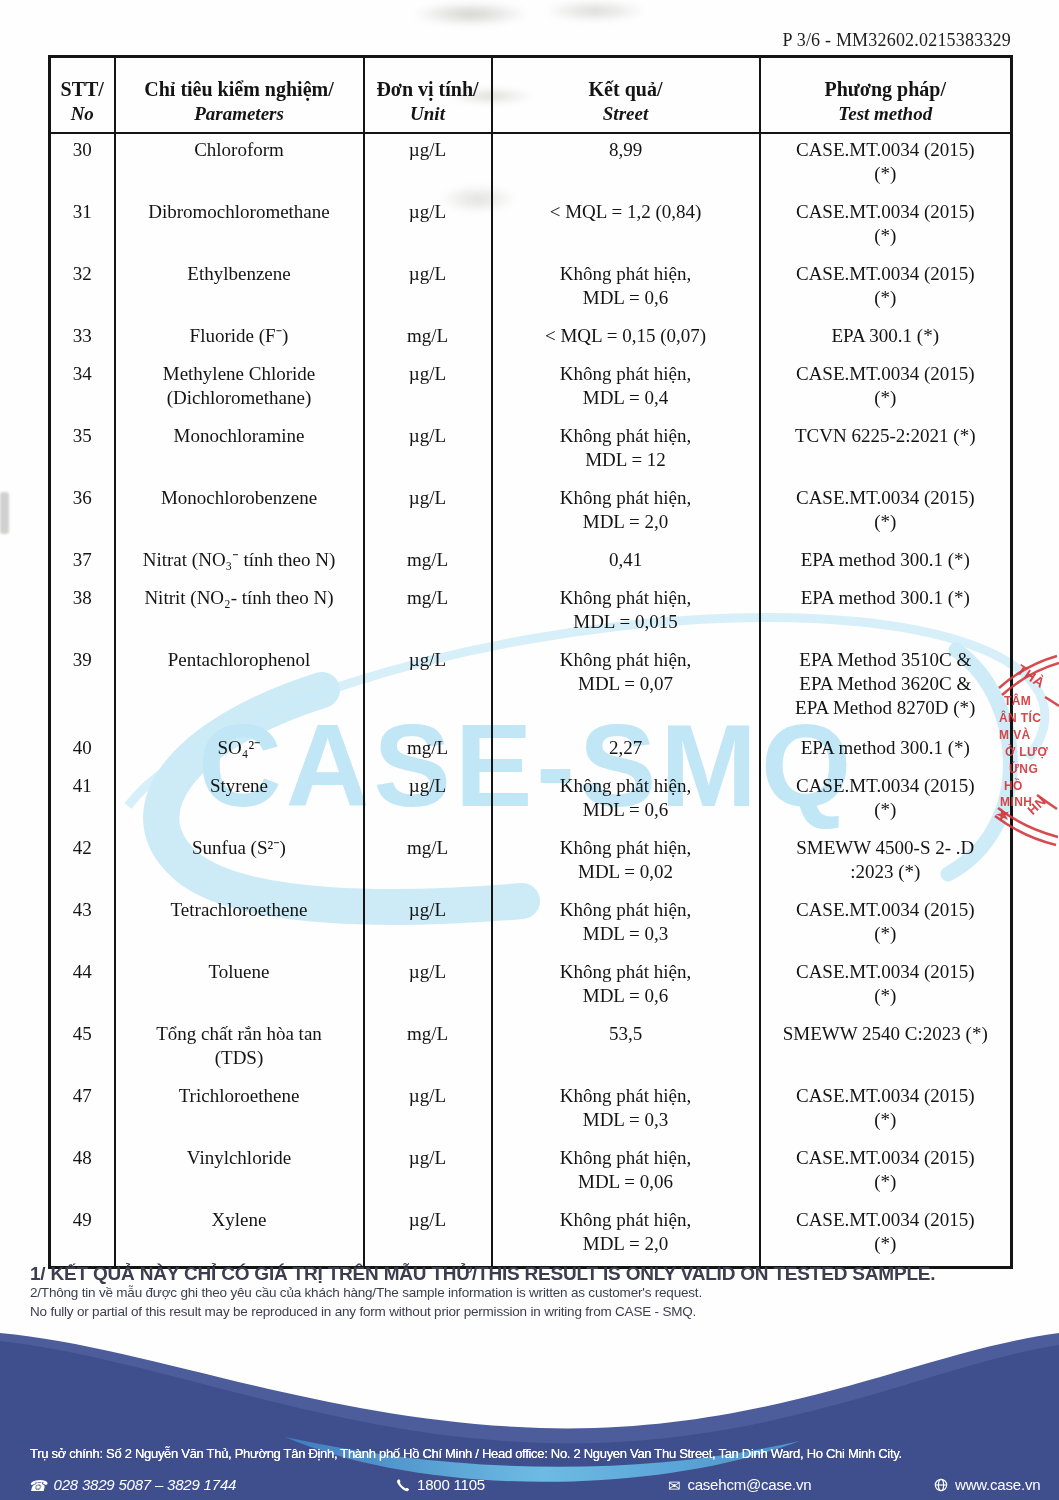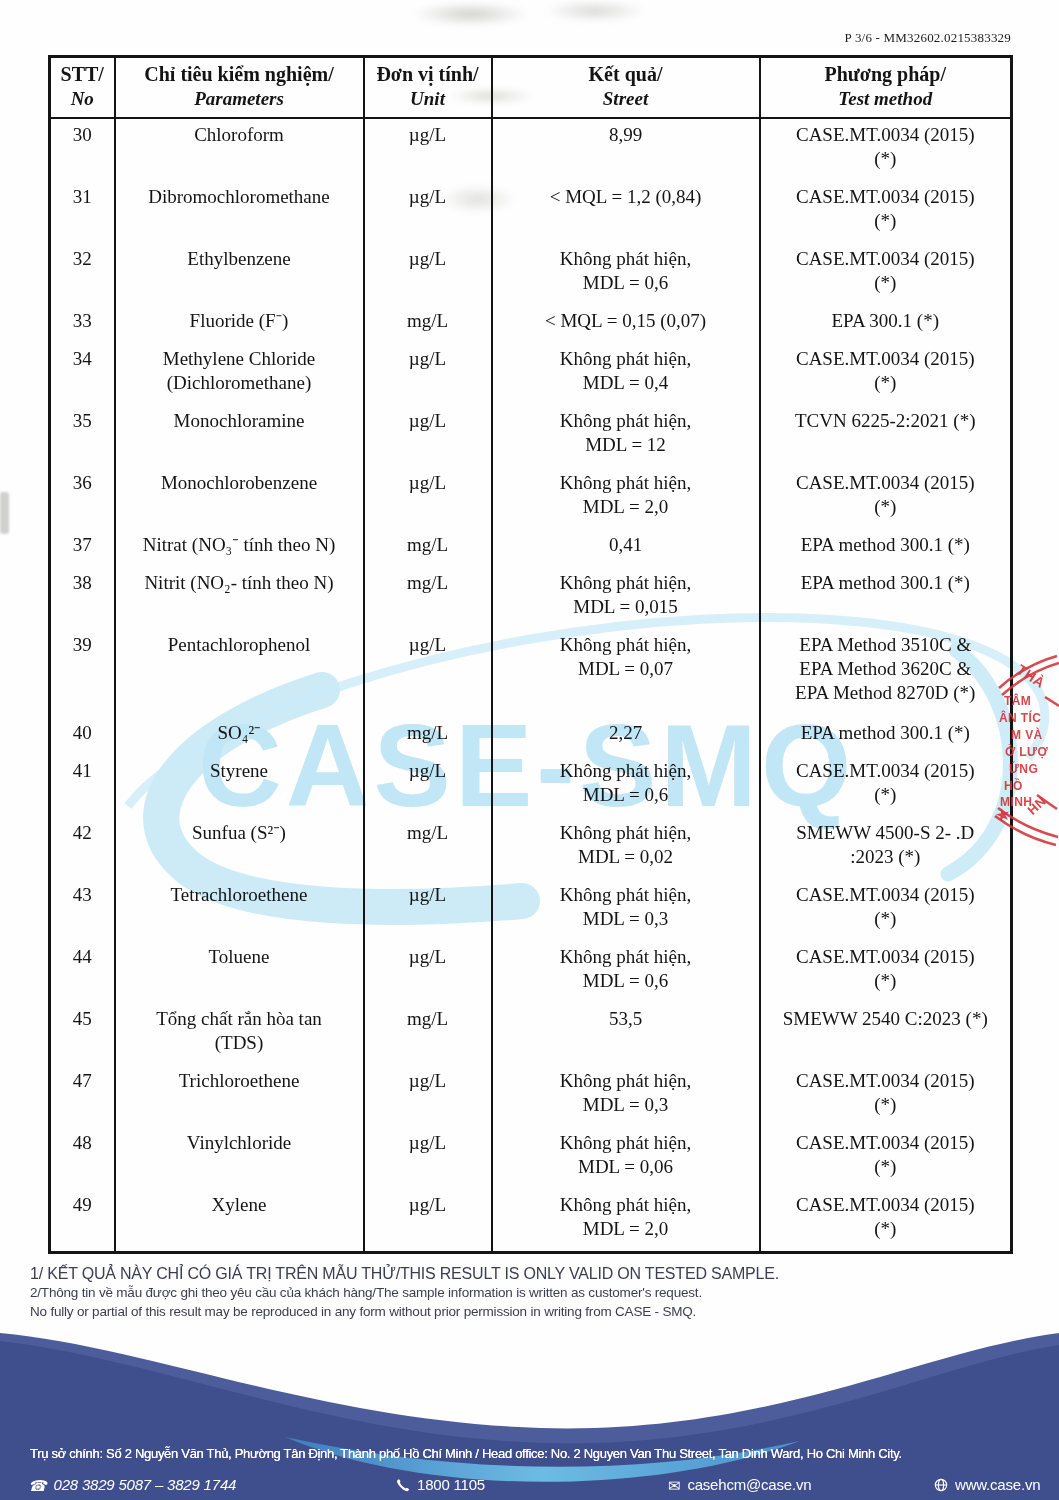--- a/index.html
+++ b/index.html
@@ -8,54 +8,54 @@
     background:#fefefe;font-family:"Liberation Serif",serif;color:#141414;
   }
   
   .artifact{position:absolute;border-radius:50%;filter:blur(3px);pointer-events:none;}
   .a1{left:412px;top:2px;width:118px;height:24px;background:radial-gradient(#9a9a98,transparent 70%);opacity:.45;}
   .a2{left:543px;top:0;width:104px;height:22px;background:radial-gradient(#a3a3a0,transparent 70%);opacity:.4;}
   .a3{left:448px;top:88px;width:86px;height:16px;background:radial-gradient(#b5b5b2,transparent 72%);opacity:.5;}
   .a4{left:440px;top:185px;width:76px;height:28px;background:radial-gradient(#bdbdba,transparent 72%);opacity:.45;}
   .a5{left:0;top:492px;width:9px;height:42px;border-radius:3px;background:#8e8e8c;opacity:.4;filter:blur(1px);}
   
-  .page-ref{position:absolute;top:30px;right:48px;font-size:13px;letter-spacing:.2px;color:#1d1d1d;}
+  .page-ref{position:absolute;top:30px;right:48px;font-size:18px;letter-spacing:.2px;color:#1d1d1d;}
   
   .watermark{position:absolute;left:0;top:0;z-index:0;pointer-events:none;}
   
   .tbl-wrap{position:absolute;left:48px;top:55px;z-index:1;}
   table.results{border-collapse:collapse;table-layout:fixed;width:962px;background:transparent;}
   table.results, table.results th, table.results td{border:0;}
   table.results{border:3px solid #141414;}
   col.c1{width:65px;} col.c2{width:249px;} col.c3{width:128px;} col.c4{width:268px;} col.c5{width:252px;}
   th,td{text-align:center;vertical-align:top;background:transparent;}
   .vline{border-left:2px solid #141414 !important;}
-  thead th{border-bottom:2px solid #141414 !important;padding:3px 2px 6px;}
+  thead th{border-bottom:2px solid #141414 !important;padding:18px 2px 6px;}
   .h-vi{display:block;font-weight:bold;font-size:20px;line-height:26px;}
   .h-en{display:block;font-weight:bold;font-style:italic;font-size:19px;line-height:24px;}
   tbody td{font-size:19px;line-height:24px;padding:4px 2px 10px;white-space:pre-line;}
   tbody tr.r39 td{padding-bottom:12px;}
   
   .stamp{position:absolute;left:990px;top:648px;width:69px;height:208px;z-index:2;overflow:hidden;pointer-events:none;}
   .stamp svg{position:absolute;left:0;top:0;}
   .st-line{position:absolute;color:#d4373c;font-family:"Liberation Sans",sans-serif;font-weight:bold;font-size:12px;letter-spacing:.4px;white-space:nowrap;opacity:.92;}
   .st-tha{left:26px;top:20px;font-size:14px;transform:rotate(33deg);}
   .st-tam{left:14px;top:46px;}
   .st-antic{left:9px;top:63px;}
-  .st-mva{left:13px;top:80px;padding-left:8px;}
+  .st-mva{left:1px;top:80px;padding-left:8px;}
   .st-oluo{left:15px;top:97px;}
   .st-ung{left:19px;top:114px;}
   .st-ho{left:14px;top:131px;}
   .st-minh{left:10px;top:147px;}
   .st-hn{left:37px;top:150px;font-size:13px;transform:rotate(-42deg);}
   .st-star{left:6px;top:158px;font-size:15px;transform:rotate(-12deg);}
   
   .footnotes{position:absolute;left:30px;top:1264px;z-index:1;font-family:"Liberation Sans",sans-serif;color:#3d3d50;}
   .fn{display:block;white-space:nowrap;}
-  .fn1{font-size:16px;font-weight:400;letter-spacing:-.2px;line-height:19px;}
+  .fn1{font-size:19px;font-weight:700;letter-spacing:-.2px;line-height:19px;}
   .fn2,.fn3,.fn4{font-size:13.5px;line-height:19px;letter-spacing:-.2px;}
   
   .footer{position:absolute;left:0;top:1325px;width:1059px;height:175px;z-index:1;}
   .footer svg{position:absolute;left:0;top:0;}
   .ft-text{position:absolute;color:#fff;font-family:"Liberation Sans",sans-serif;white-space:nowrap;}
   .ft-address{left:30px;top:1446px;font-size:13px;letter-spacing:-.3px;z-index:2;}
   .ft-item{position:absolute;top:1476px;font-size:15px;letter-spacing:-.2px;z-index:2;color:#fff;font-family:"Liberation Sans",sans-serif;white-space:nowrap;}
   .ft-phone{left:28px;font-style:italic;} .ft-hotline{left:396px;} .ft-email{left:660px;margin-left:8px;} .ft-web{left:934px;}
   .glyph{display:inline-block;margin-right:7px;font-size:15px;vertical-align:-1px;}
   .icon-svg{display:inline-block;vertical-align:-2px;margin-right:7px;}

